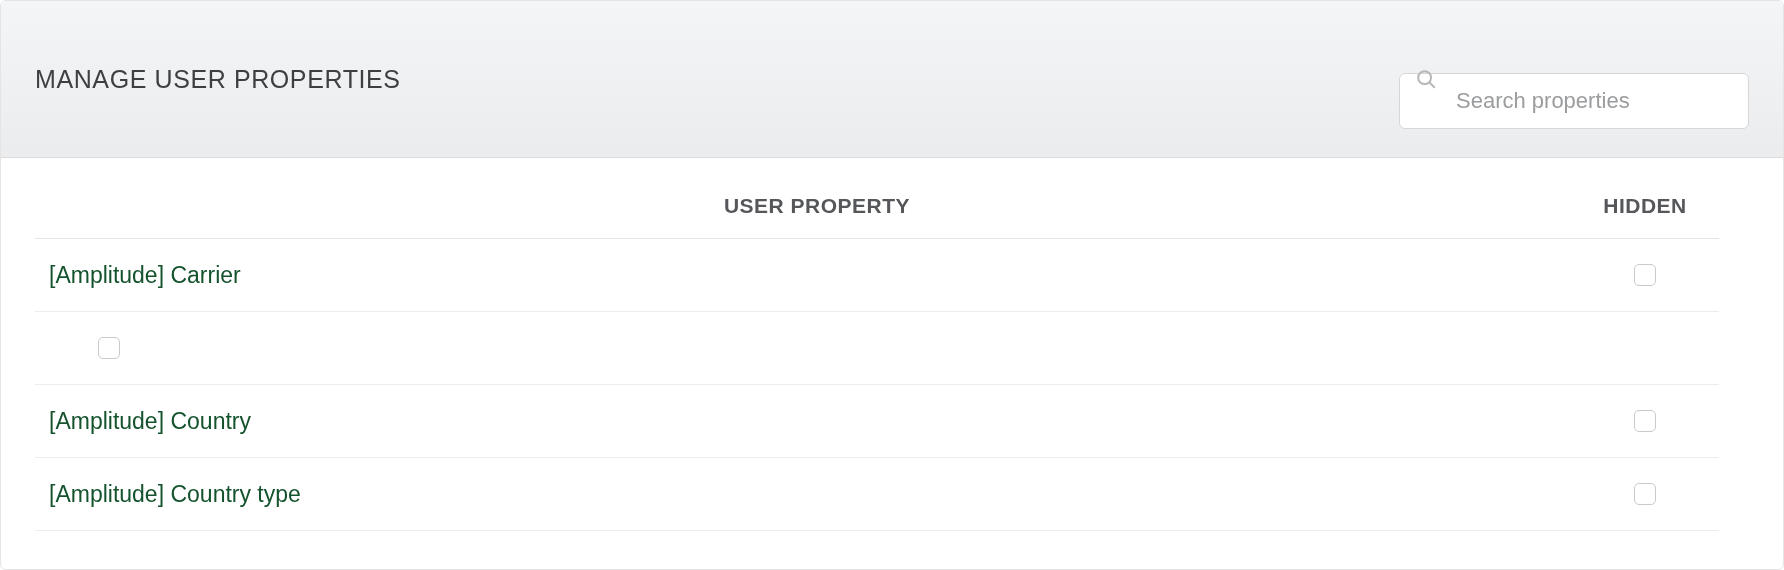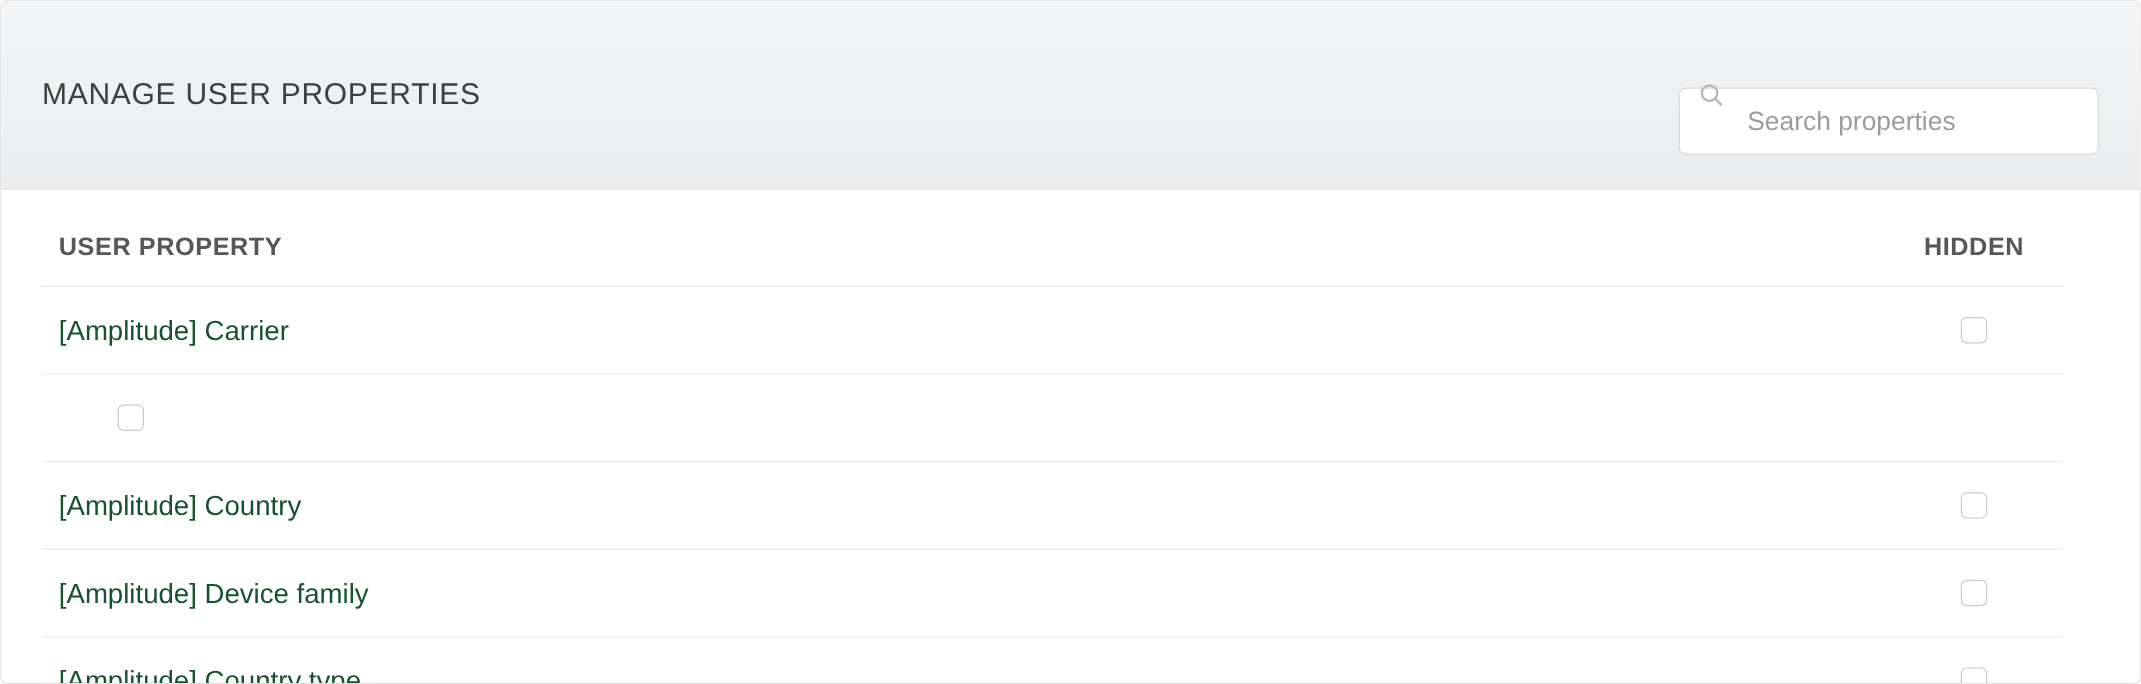--- a/index.html
+++ b/index.html
@@ -95,20 +95,21 @@
       padding: 0 14px 20px 14px;
       border-bottom: 1px solid #e4e4e4;
     }
     .th-name {
       flex: 1;
       font-size: 21px;
       font-weight: 700;
       letter-spacing: 0.5px;
       color: #55575a;
       text-transform: uppercase;
+      text-align: center;
     }
     .th-hidden {
       width: 120px;
       text-align: center;
       font-size: 21px;
       font-weight: 700;
       letter-spacing: 0.5px;
       color: #55575a;
       text-transform: uppercase;
     }
@@ -195,26 +196,20 @@
         </div>
       </div>
 
       <div class="trow">
         <div class="td-name">[Amplitude] Country</div>
         <div class="td-hidden">
           <input type="checkbox" class="chk" style="">
         </div>
       </div>
 
-      <div class="trow">
-        <div class="td-name">[Amplitude] Device family</div>
-        <div class="td-hidden">
-          <input type="checkbox" class="chk" style="">
-        </div>
-      </div>
 
       <div class="trow">
         <div class="td-name">[Amplitude] Country type</div>
         <div class="td-hidden">
           <input type="checkbox" class="chk" style="">
         </div>
       </div>
 
     </div>
   </div>

